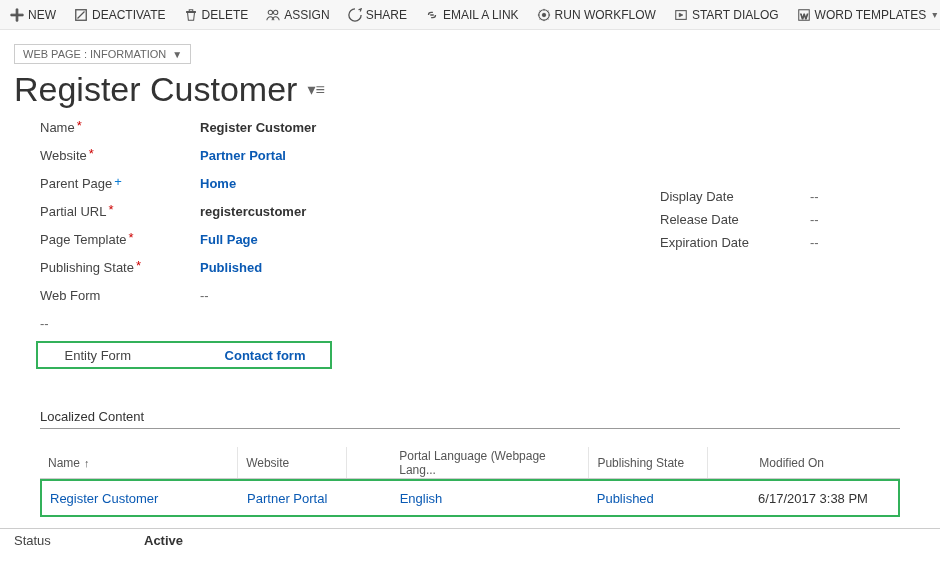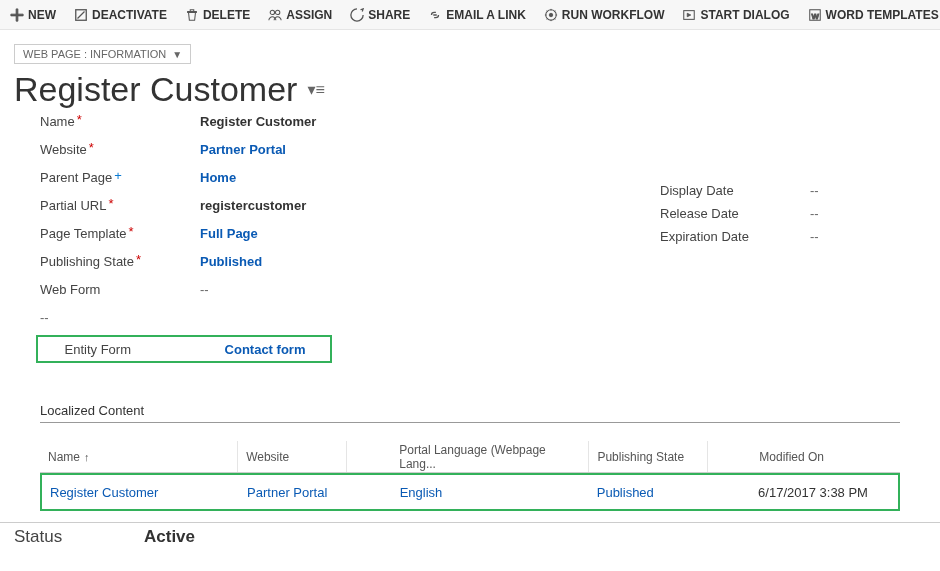--- a/index.html
+++ b/index.html
@@ -1,27 +1,27 @@
 <!DOCTYPE html>
 <html><head>
 <meta charset="utf-8">
 <style>
   * { margin:0; padding:0; box-sizing:border-box; }
   body { font-family: "Segoe UI", Arial, sans-serif; font-size:13px; color:#333; background:#fff; width:940px; }
   .toolbar { display:flex; align-items:center; gap:18px; padding:6px 10px; background:#f7f7f7; border-bottom:1px solid #e5e5e5; height:30px; }
-  .toolbar-item { display:flex; align-items:center; gap:4px; font-size:12px; color:#333; cursor:pointer; white-space:nowrap;font-weight:bold; }
+  .toolbar-item { display:flex; align-items:center; gap:4px; font-size:12px; color:#333; cursor:pointer; white-space:nowrap; }
   .toolbar-item svg { width:14px; height:14px; fill:#555; stroke:#555; }
   .toolbar-item .chev { font-size:10px; color:#666; margin-left:2px; }
   .content { padding:14px 14px 3px 14px; }
   .form-selector { display:inline-flex; align-items:center; border:1px solid #ccc; padding:3px 8px; font-size:11px; color:#666; cursor:pointer; margin-bottom:6px; }
   .form-selector .chev { margin-left:6px; font-size:10px; }
   .page-title-row { display:flex; align-items:center; gap:10px; }
   .page-title { font-size:34px; font-weight:300; color:#333; }
   .title-action { font-size:16px; color:#666; cursor:pointer; }
-  .fields-area { margin:2px 0 0 26px; display:flex; }
+  .fields-area { margin:8px 0 0 26px; display:flex; }
   .col-left { width:620px; }
   .col-right { width:260px; margin-top:72px; }
   .field-row { display:flex; align-items:center; margin-bottom:8px; min-height:20px; }
   .field-label { width:160px; color:#444; font-size:13px; position:relative; }
   .req-star { color:#c00; margin-left:2px; position:relative; top:-2px; }
   .rec-plus { color:#0a7bd4; margin-left:2px; position:relative; top:-2px; }
   .field-value { font-size:13px; }
   .field-value.bold { font-weight:600; color:#333; }
   .field-value.link { color:#0a5ab4; cursor:pointer; }
   .field-value.empty { color:#666; }
@@ -38,21 +38,21 @@
   .grid-header > div:last-child, .grid-header .col-mod { border-right:none; }
   .grid-row { height:34px; font-size:13px; }
   .grid-row > div { padding:0 8px; }
   .col-name { width:200px; }
   .col-website { width:110px; }
   .col-lang { width:200px;margin-left:44px; }
   .col-state { width:120px; }
   .col-mod { width:150px;margin-left:43px; }
   .sort-arrow { margin-left:4px; font-size:11px; }
   .grid-row .link { color:#0a5ab4; cursor:pointer; }
-  .status-bar { display:flex; align-items:center; margin-top:8px; border-top:1px solid #ccc; padding:4px 14px; font-size:17px; }
+  .status-bar { display:flex; align-items:center; margin-top:8px; border-top:1px solid #ccc; padding:4px 14px; font-size:13px; }
   .status-label { width:130px; color:#444; }
   .status-val { font-weight:600; }
 </style>
 </head>
 <body>
 
 <div class="toolbar">
   <div class="toolbar-item">
     <svg viewBox="0 0 16 16">
         <path d="M7 1h2v14H7zM1 7h14v2H1z"></path>

